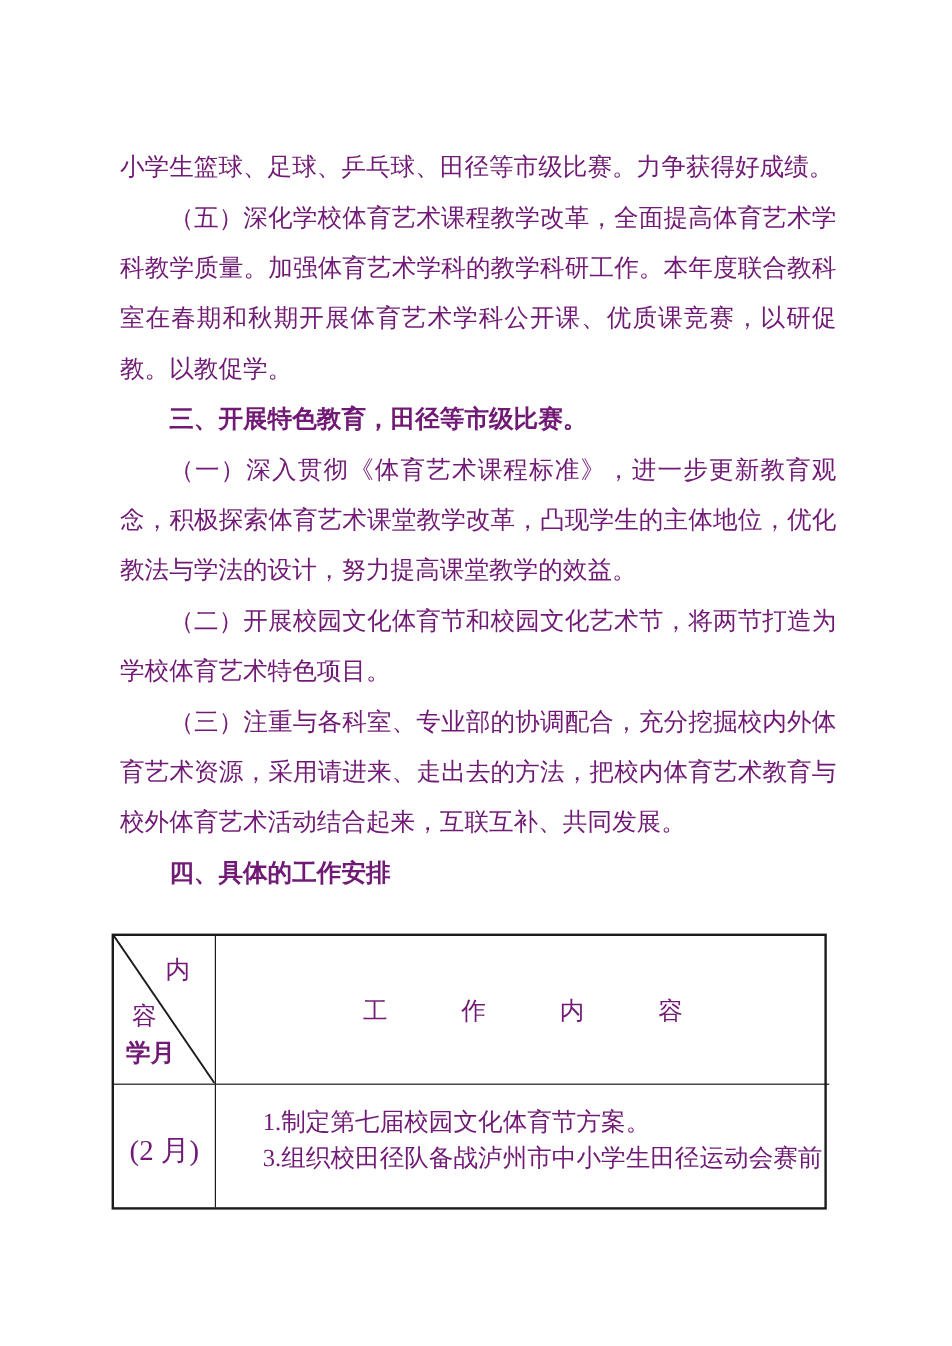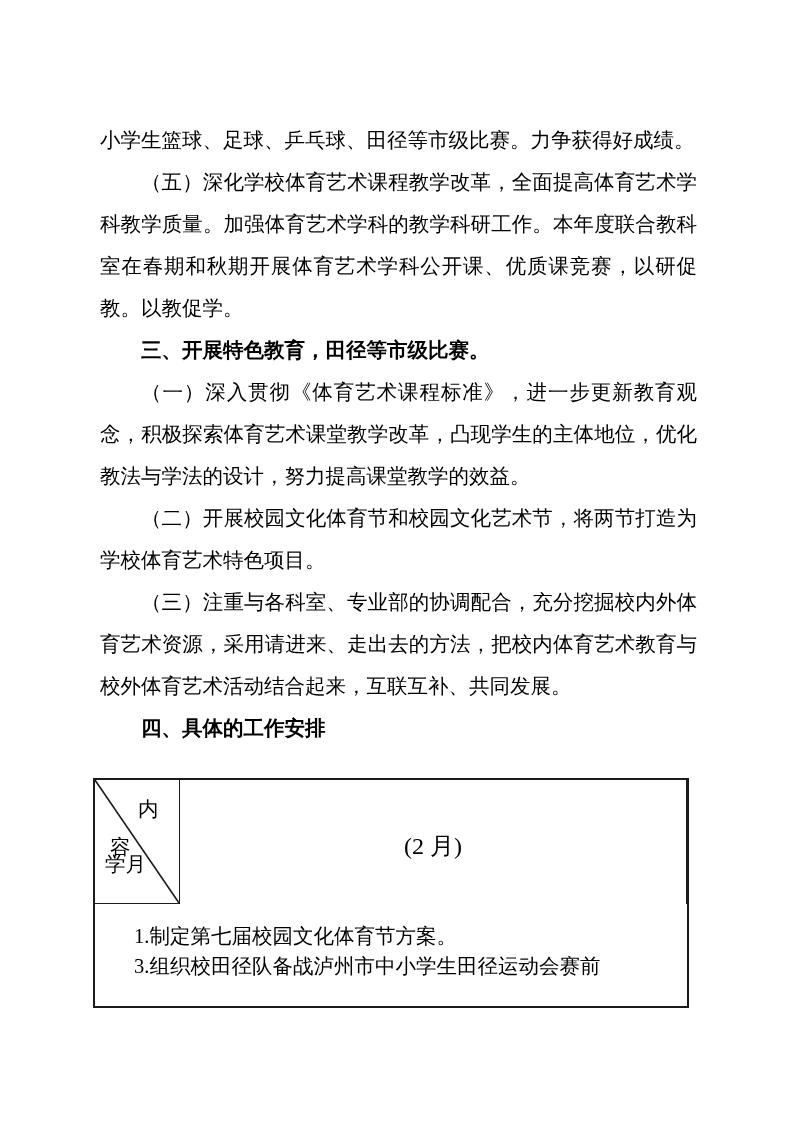--- a/index.html
+++ b/index.html
@@ -7,21 +7,21 @@
     padding: 0;
     background: #ffffff;
   }
   .page {
     position: relative;
     width: 793px;
     height: 1122px;
     background: #ffffff;
     overflow: hidden;
     font-family: "Liberation Serif", serif;
-    color: #000000;
+    color: #701a75;
   }
   .content {
     position: absolute;
     left: 100px;
     top: 119px;
     width: 597px;
   }
   .para {
     margin: 0;
     font-size: 20.5px;
@@ -69,21 +69,21 @@
     width: 100%;
     height: 100%;
   }
   .corner-line {
     position: absolute;
     white-space: nowrap;
     line-height: 24px;
   }
   .corner-l1 { left: 43px; top: 17px; }
   .corner-l2 { left: 15px; top: 55px; }
-  .corner-l3 { left: 10px; top: 72px; }
+  .corner-l3 { left: 10px; top: 86px; font-weight: bold; }
   .work-header-cell {
     border-bottom: 1.5px solid #1b1b1b;
     display: flex;
     align-items: center;
     justify-content: center;
     white-space: pre;
   }
   .month-cell {
     border-right: 1.5px solid #1b1b1b;
     display: flex;
@@ -127,20 +127,21 @@
 
     <div class="cell corner-cell">
       <svg class="diag" viewBox="0 0 85 124" preserveAspectRatio="none">
         <line x1="0" y1="0" x2="85" y2="124" stroke="#1b1b1b" stroke-width="1.6"></line>
       </svg>
       <div class="corner-line corner-l1">内</div>
       <div class="corner-line corner-l2">容</div>
       <div class="corner-line corner-l3">学月</div>
     </div>
 
+    <div class="cell work-header-cell">工　　　作　　　内　　　容</div>
 
     <div class="cell month-cell">(2 月)</div>
 
     <div class="cell items-cell">
       <div class="item-line">1.制定第七届校园文化体育节方案。</div>
       <div class="item-line">3.组织校田径队备战泸州市中小学生田径运动会赛前</div>
     </div>
 
   </div>
 

